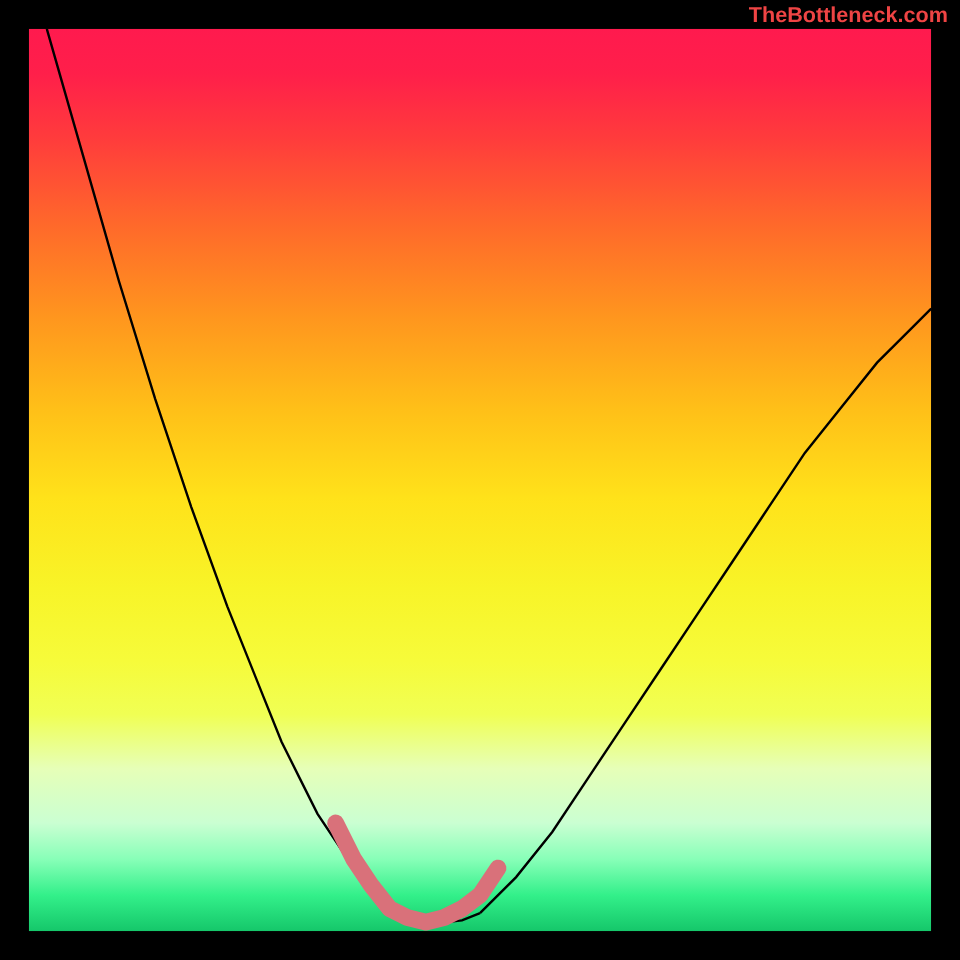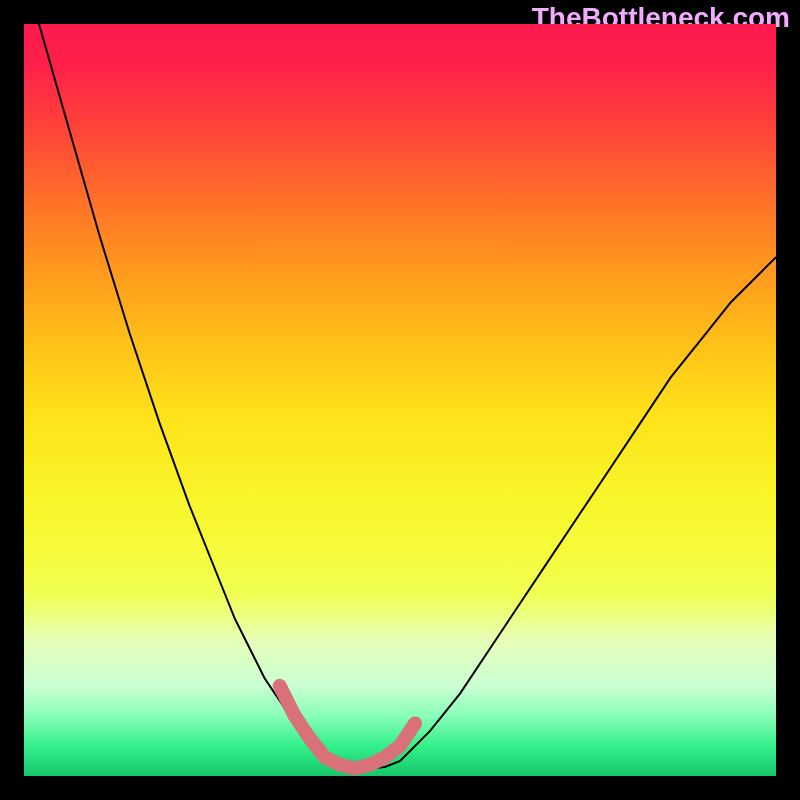--- a/index.html
+++ b/index.html
@@ -49,22 +49,22 @@
       #caffd2 88%,
       #88ffb8 92%,
       #33f08a 96%,
       #15c76a 100%
     );
   }
   .watermark {
     position: absolute;
     top: 2px;
     right: 10px;
-    color: #f0abfc;
-    font-size: 28px;
+    color: #ef4444;
+    font-size: 18px;
     font-weight: 600;
     user-select: none;
   }
   svg.curves {
     position: absolute;
     top: 0;
     left: 0;
   }
   .curve-black {
     stroke: #000;

